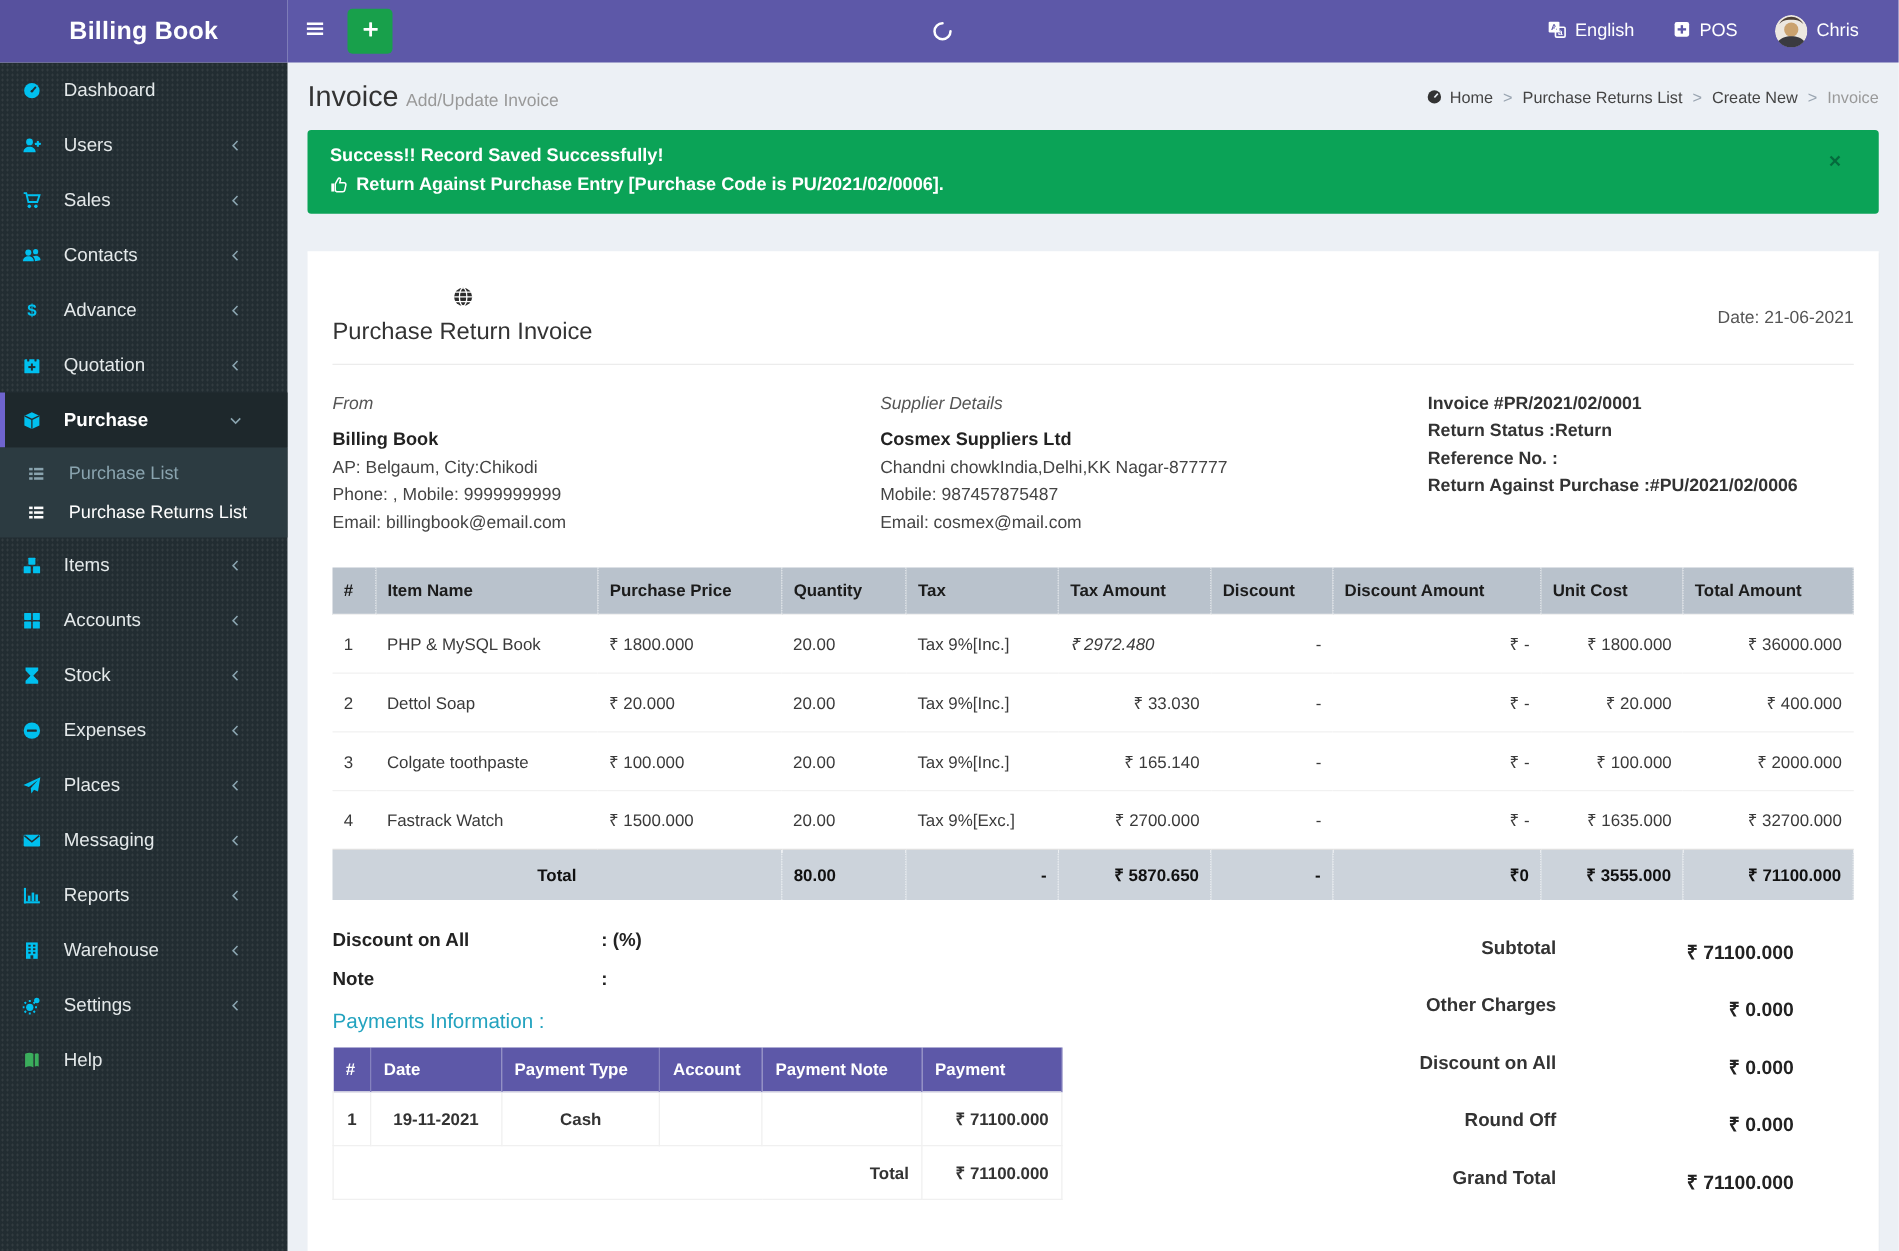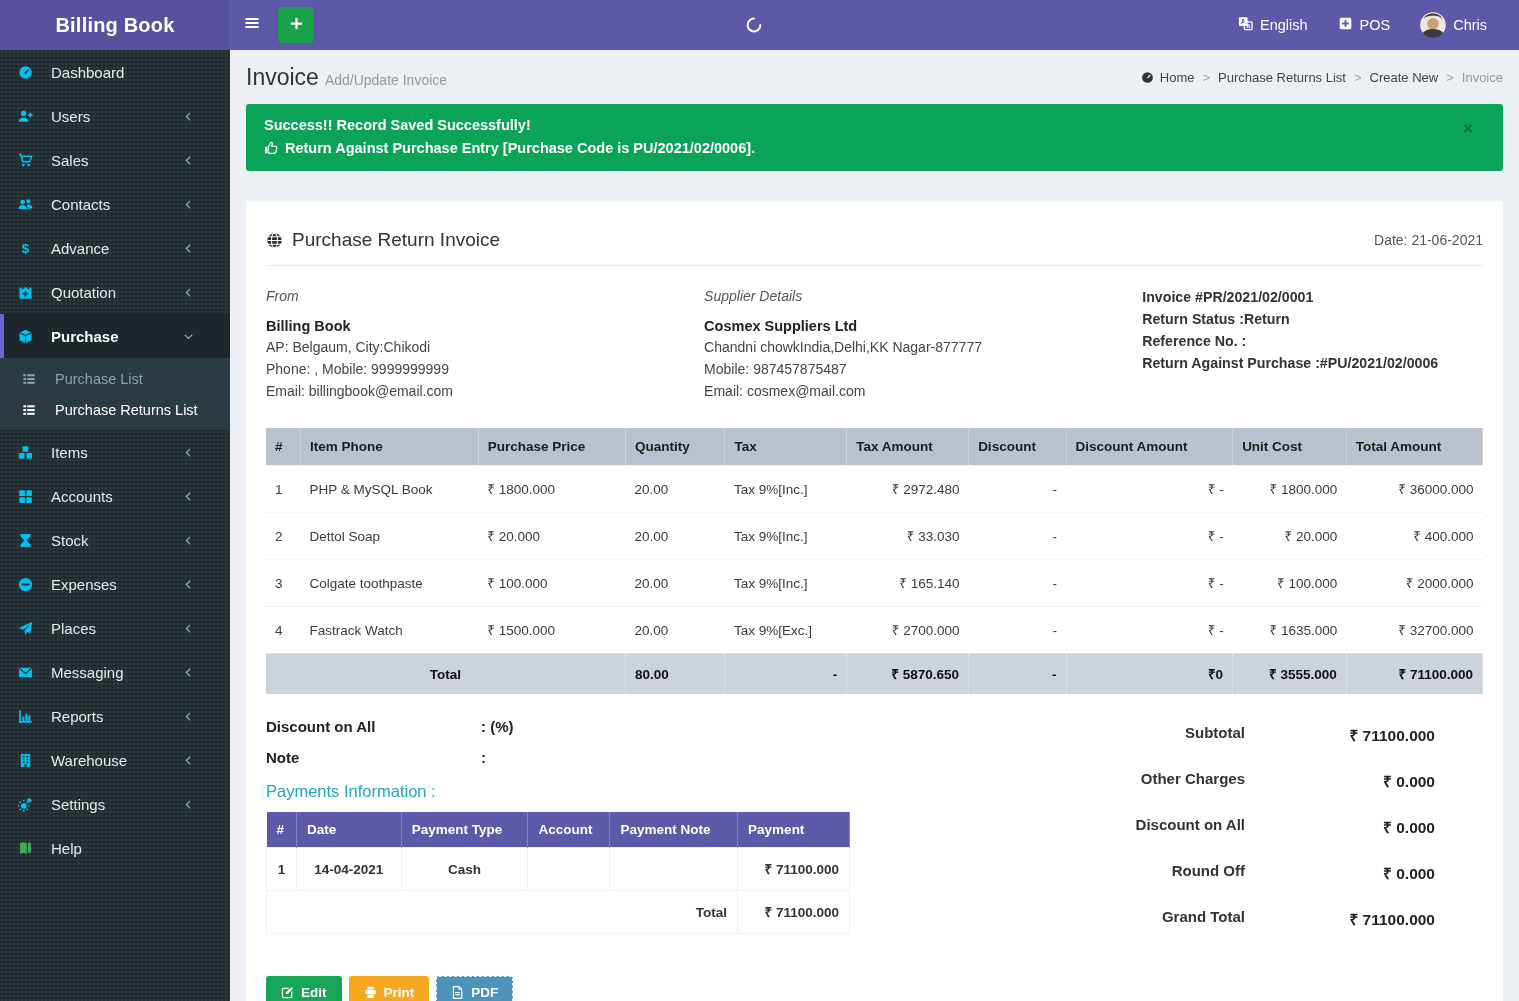--- a/index.html
+++ b/index.html
@@ -55,21 +55,21 @@
   .alert { position:relative; margin:2px 16px 0; background:var(--alertGreen,#0BA357); color:#fff; border-radius:3px;
            padding:13px 40px 15px 18px; font-size:14.5px; font-weight:bold; }
   .alert-line2 { margin-top:7px; display:flex; align-items:center; gap:7px; }
   .alert-line2 .icon { font-size:14px; display:inline-flex; }
   .alert-close { position:absolute; right:30px; top:16px; background:none; border:none; color:rgba(0,60,40,.55);
                  font-size:17px; font-weight:bold; cursor:pointer; line-height:1; }
 
   
   .box { background:#fff; margin:30px 16px 8px; padding:20px 20px 26px; min-height:735px; box-shadow:0 1px 1px rgba(0,0,0,.06); }
   .box-title-row { display:flex; align-items:center; justify-content:space-between; padding:8px 0 14px; border-bottom:1px solid #ececec; }
-  .box-title { font-size:19px; font-weight:500; color:#333; display:flex; align-items:center; gap:9px; }
+  .box-title { font-size:19px; font-weight:500; color:#333; display:flex; align-items:center; gap:9px;flex-direction:column; }
   .box-title .icon { font-size:17px; color:#2d2d2d; display:inline-flex; }
   .invoice-date { font-size:14px; color:#555; }
 
   .info-cols { display:flex; padding:20px 0 26px; }
   .info-col { width:36%; font-size:14px; line-height:1.55; color:#444; }
   .info-col.meta-col { width:28%; }
   .info-heading { font-style:italic; color:#555; margin-bottom:7px; }
   .info-name { font-weight:bold; color:#222; font-size:14.5px; }
   .meta-line { font-weight:bold; color:#333; font-size:14.2px; }
 
@@ -532,39 +532,39 @@
               <div class="meta-line">Return Status :Return</div>
               <div class="meta-line">Reference No. :</div>
               <div class="meta-line">Return Against Purchase :#PU/2021/02/0006</div>
             </div>
         </div>
 
         <table class="items-table" id="items-table">
             <thead>
               <tr>
                 <th style="width: 34px;">#</th>
-                <th style="width: 175px;">Item Phone</th>
+                <th style="width: 175px;">Item Name</th>
                 <th style="width: 145px;">Purchase Price</th>
                 <th style="width: 98px;">Quantity</th>
                 <th style="width: 120px;">Tax</th>
                 <th style="width: 120px;">Tax Amount</th>
                 <th style="width: 96px;">Discount</th>
                 <th style="width: 164px;">Discount Amount</th>
                 <th style="width: 112px;">Unit Cost</th>
                 <th style="width: 134px;">Total Amount</th>
               </tr>
             </thead>
             <tbody>
               <tr>
                 <td style="text-align: left;">1</td>
                 <td style="text-align: left;">PHP &amp; MySQL Book</td>
                 <td style="text-align: left;">₹ 1800.000</td>
                 <td style="text-align: left;">20.00</td>
                 <td style="text-align: left;">Tax 9%[Inc.]</td>
-                <td style="text-align: right;">₹ 2972.480</td>
+                <td style=" font-style: italic;">₹ 2972.480</td>
                 <td style="text-align: right;">-</td>
                 <td style="text-align: right;">₹ -</td>
                 <td style="text-align: right;">₹ 1800.000</td>
                 <td style="text-align: right;">₹ 36000.000</td>
               </tr>
               <tr>
                 <td style="text-align: left;">2</td>
                 <td style="text-align: left;">Dettol Soap</td>
                 <td style="text-align: left;">₹ 20.000</td>
                 <td style="text-align: left;">20.00</td>
@@ -630,21 +630,21 @@
                     <th style="width: 105px;">Date</th>
                     <th style="width: 127px;">Payment Type</th>
                     <th style="width: 82px;">Account</th>
                     <th style="width: 128px;">Payment Note</th>
                     <th style="width: 112px;">Payment</th>
                   </tr>
                 </thead>
                 <tbody>
                   <tr>
                     <td style="text-align: center;">1</td>
-                    <td style="text-align: center;">14-04-2021</td>
+                    <td style="text-align: center;">19-11-2021</td>
                     <td style="text-align: center;">Cash</td>
                     <td style="text-align: center;"></td>
                     <td style="text-align: center;"></td>
                     <td style="text-align: right;">₹ 71100.000</td>
                   </tr>
                   <tr class="pay-total">
                     <td colspan="5" style="text-align: right;">Total</td>
                     <td style="text-align: right;">₹ 71100.000</td>
                   </tr>
                 </tbody>

